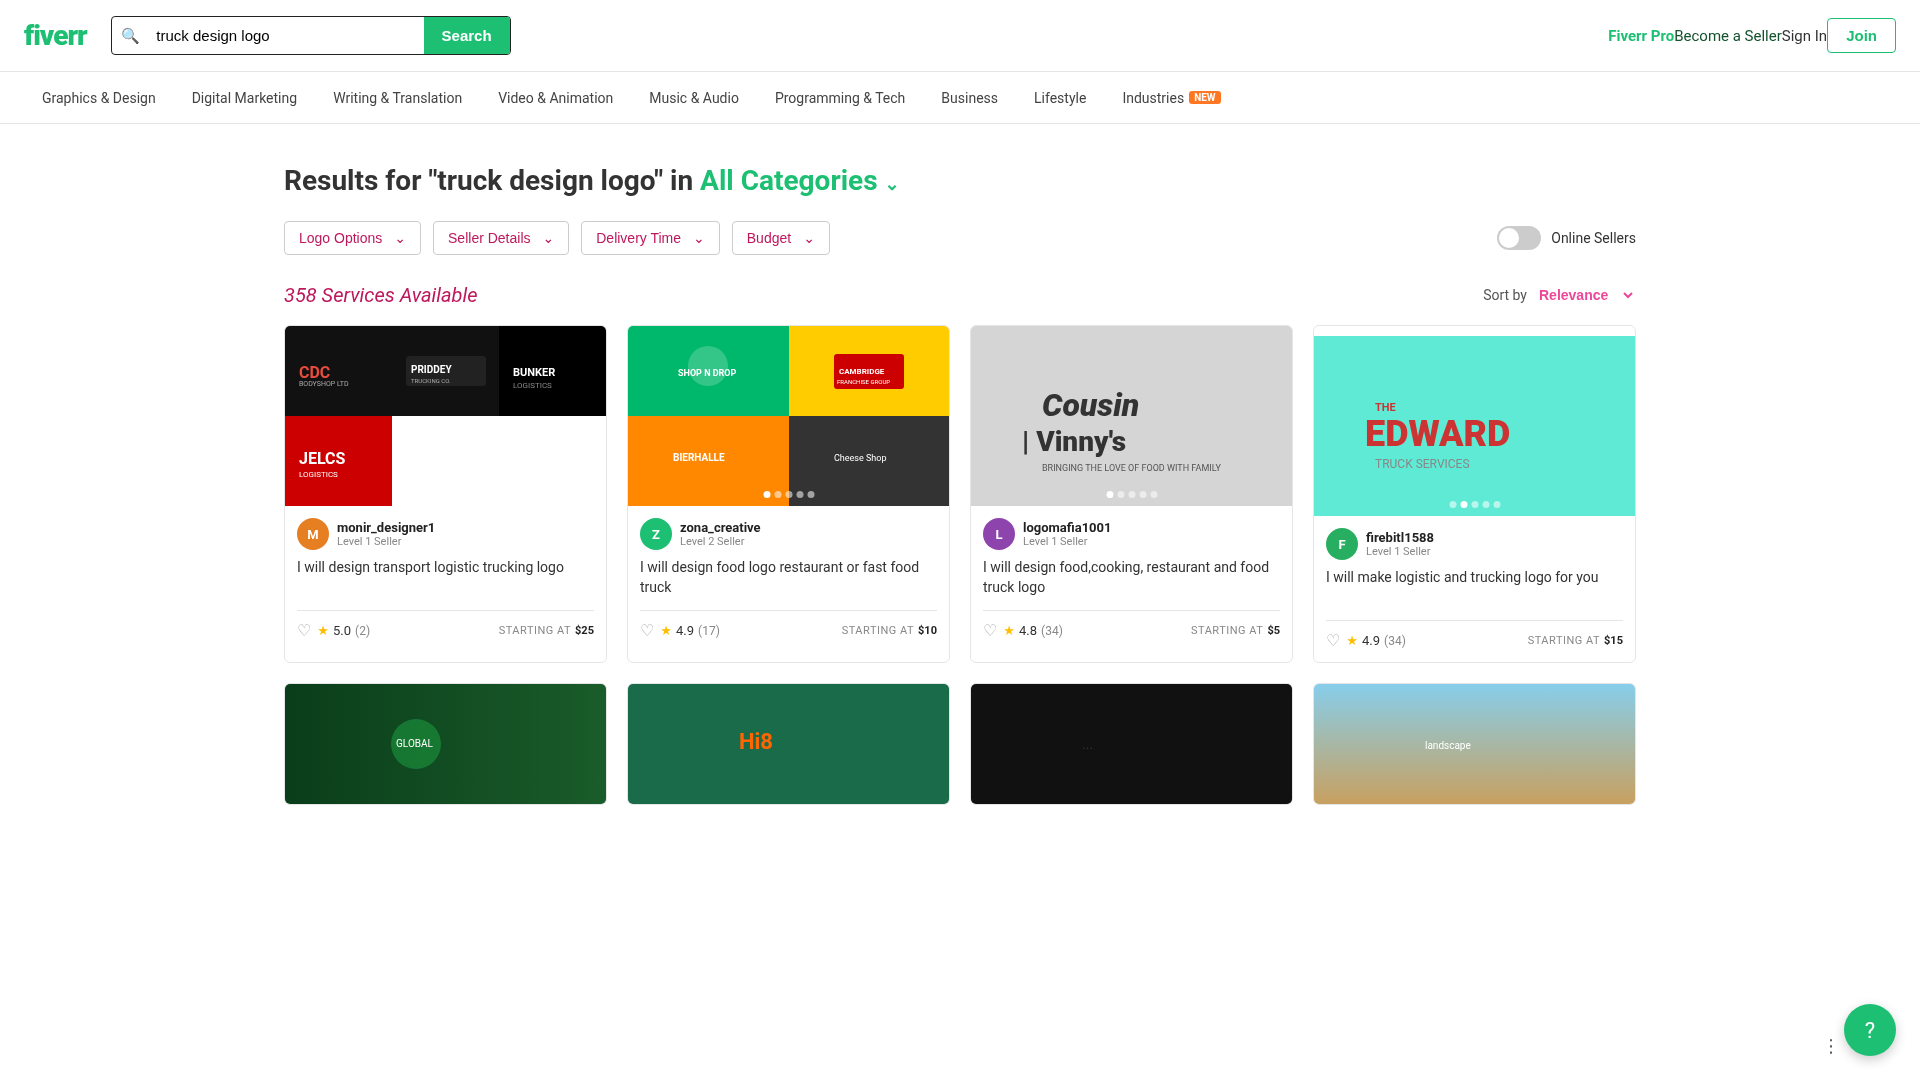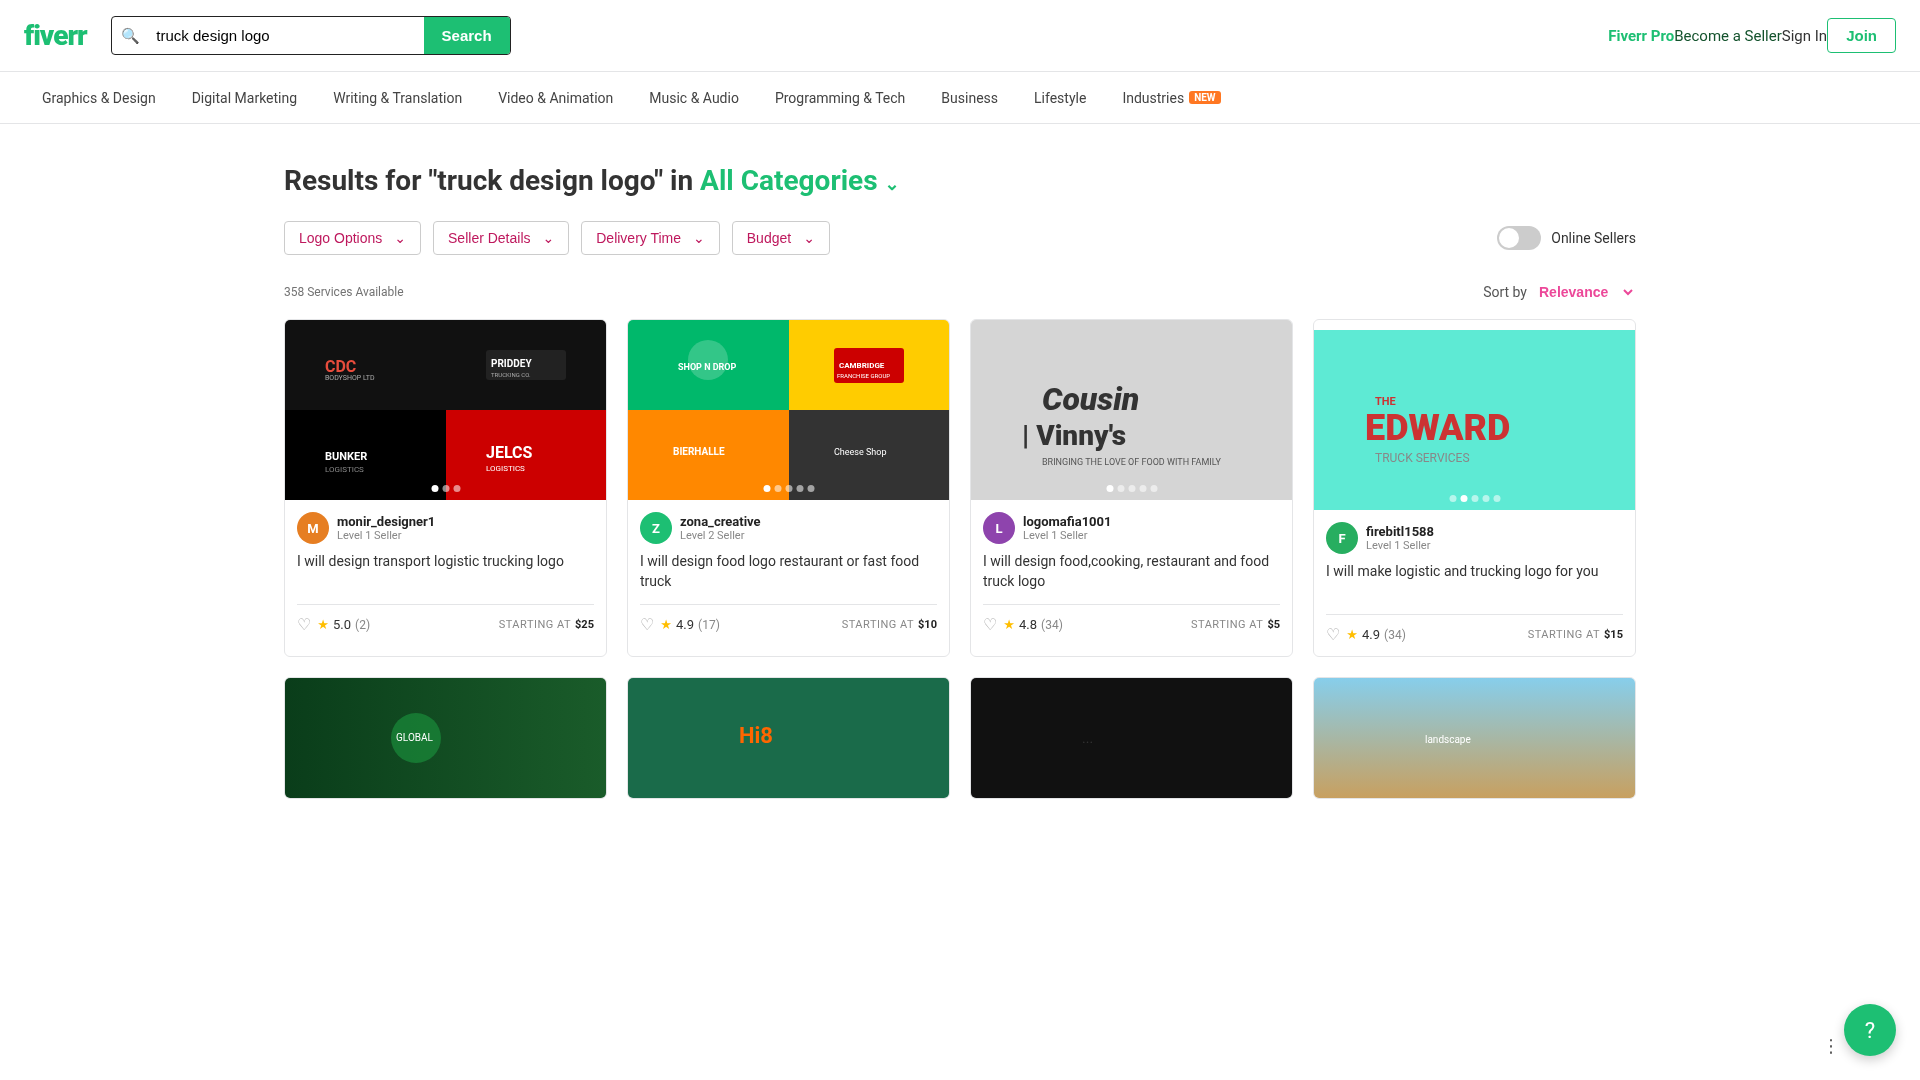--- a/index.html
+++ b/index.html
@@ -31,21 +31,21 @@
 
     
     .filters { display: flex; align-items: center; gap: 12px; margin-bottom: 28px; }
     .filter-btn { border: 1px solid #ccc; background: #fff; border-radius: 4px; padding: 8px 14px; font-size: 14px; cursor: pointer; display: flex; align-items: center; gap: 12px; color: #be185d; }
     .online-sellers { margin-left: auto; display: flex; align-items: center; gap: 10px; font-size: 14px; color: #333; }
     .toggle { width: 44px; height: 24px; background: #ccc; border-radius: 12px; position: relative; cursor: pointer; }
     .toggle-knob { position: absolute; left: 2px; top: 2px; width: 20px; height: 20px; background: #fff; border-radius: 50%; transition: left 0.2s; }
 
     
     .services-row { display: flex; align-items: center; justify-content: space-between; margin-bottom: 18px; }
-    .services-count { font-size: 12px; color: #737373; }
+    .services-count { font-size: 20px; color: #be185d; font-style: italic; }
     .sort-row { display: flex; align-items: center; gap: 8px; font-size: 14px; color: #555; }
     .sort-select { border: none; font-size: 14px; font-weight: 700; color: #ec4899; cursor: pointer; background: transparent; }
 
     
     .grid { display: grid; grid-template-columns: repeat(4, 1fr); gap: 20px; }
     .card { border: 1px solid #e4e5e7; border-radius: 6px; overflow: hidden; cursor: pointer; transition: box-shadow 0.2s; }
     .dots { position: absolute; bottom: 8px; left: 50%; transform: translateX(-50%); display: flex; gap: 4px; }
     .dot { width: 7px; height: 7px; border-radius: 50%; background: rgba(255,255,255,0.55); }
     .dot.active { background: #fff; }
     .card-body { padding: 12px; }
@@ -57,21 +57,21 @@
     .card-footer { display: flex; align-items: center; justify-content: space-between; border-top: 1px solid #e4e5e7; padding-top: 10px; margin-top: 4px; }
     .rating { display: flex; align-items: center; gap: 4px; font-size: 13px; }
     .star { color: #ffbe00; }
     .rating-count { color: #888; font-size: 12px; }
     .price-row { display: flex; align-items: center; gap: 4px; }
     .starting-at { font-size: 11px; color: #888; text-transform: uppercase; letter-spacing: 0.5px; }
     .price { font-size: 11px; font-weight: 700; color: #222; }
     .heart { color: #aaa; font-size: 16px; cursor: pointer; }
 
     
-    .img-grid-2x2 { display: grid; grid-template-columns: 1fr 1fr; grid-template-rows: 1fr 1fr; width: 100%; height: 180px; }
+    .img-grid-2x2 { display: grid; grid-template-columns: 1fr 1fr 1fr; grid-template-rows: 1fr 1fr; width: 100%; height: 180px; }
     .img-cell { display: flex; align-items: center; justify-content: center; overflow: hidden; }
 
     
     .chat-bubble { position: fixed; bottom: 24px; right: 24px; width: 52px; height: 52px; background: #1dbf73; border-radius: 50%; display: flex; align-items: center; justify-content: center; color: #fff; font-size: 22px; cursor: pointer; box-shadow: 0 4px 12px rgba(0,0,0,0.2); z-index: 1000; }
     .more-options { position: fixed; bottom: 24px; right: 80px; color: #555; font-size: 18px; cursor: pointer; z-index: 1000; }
   </style>
 </head>
 <body>
 
 <header>

